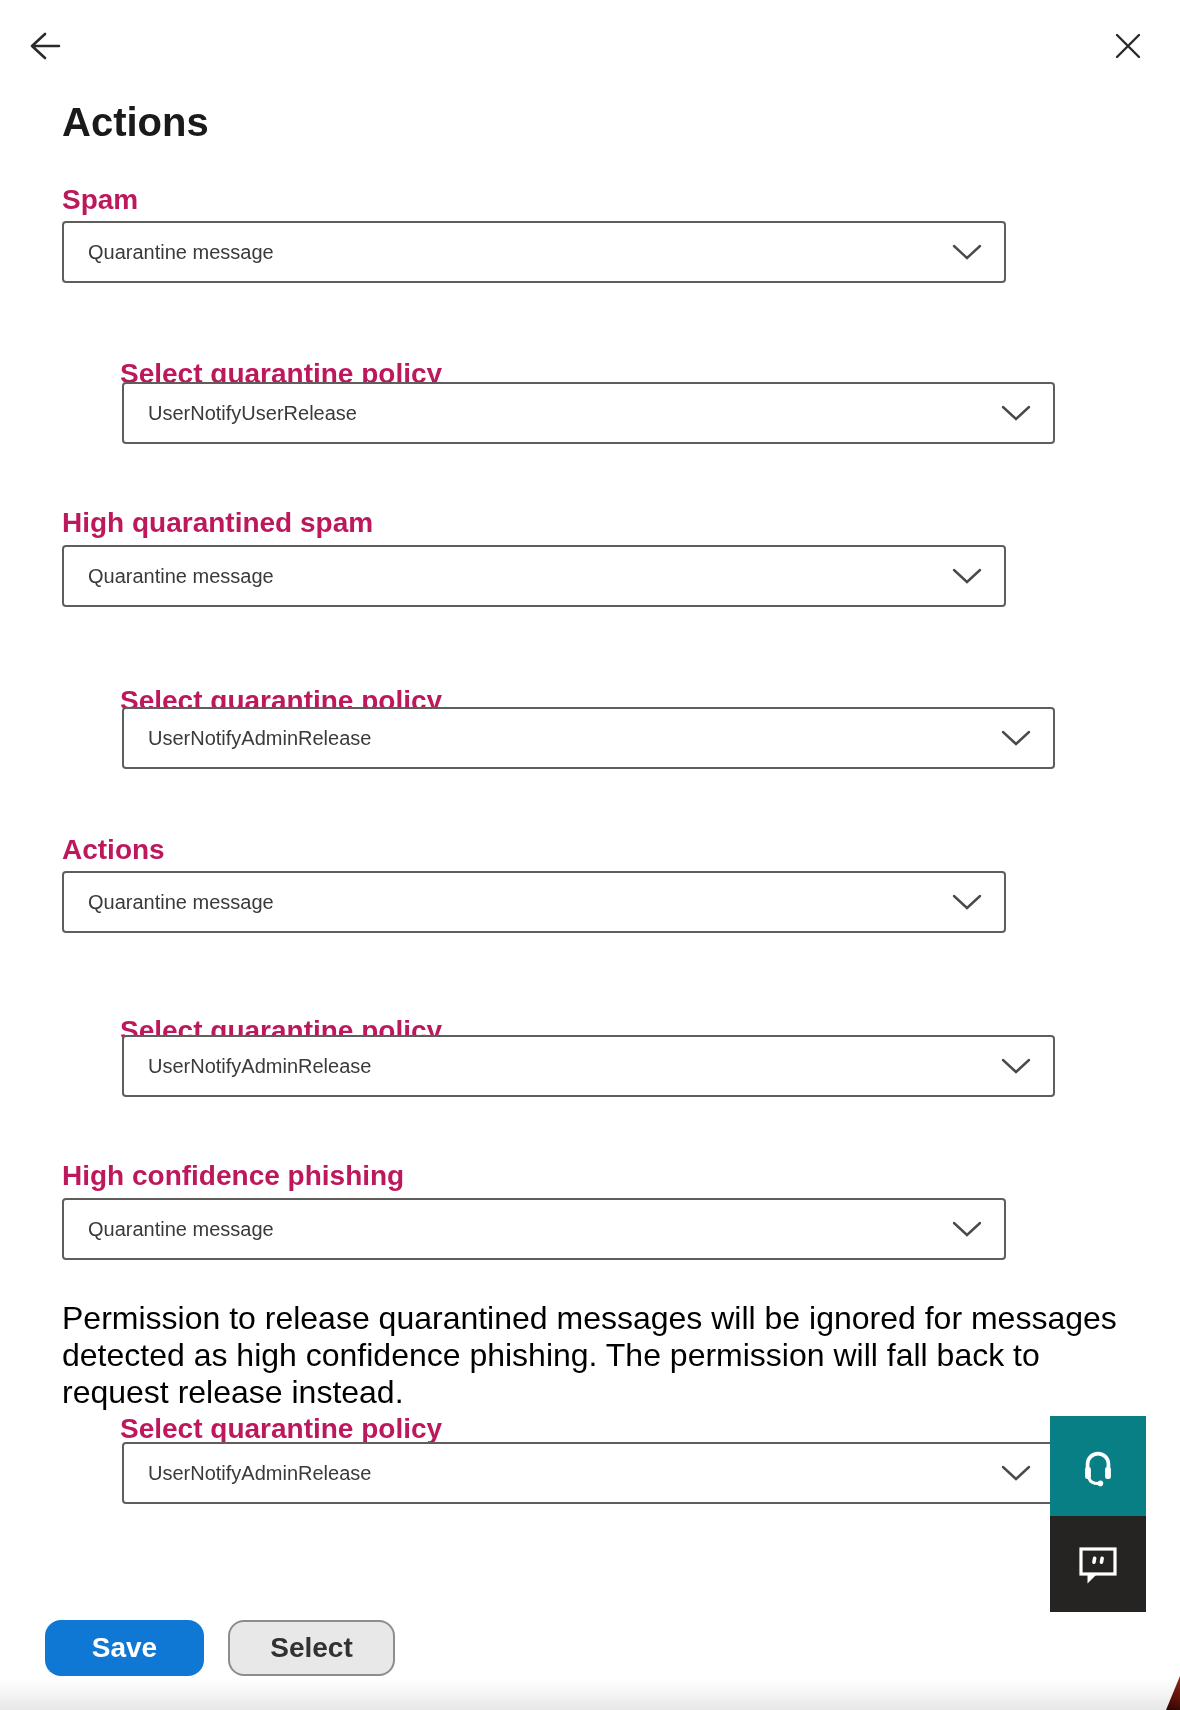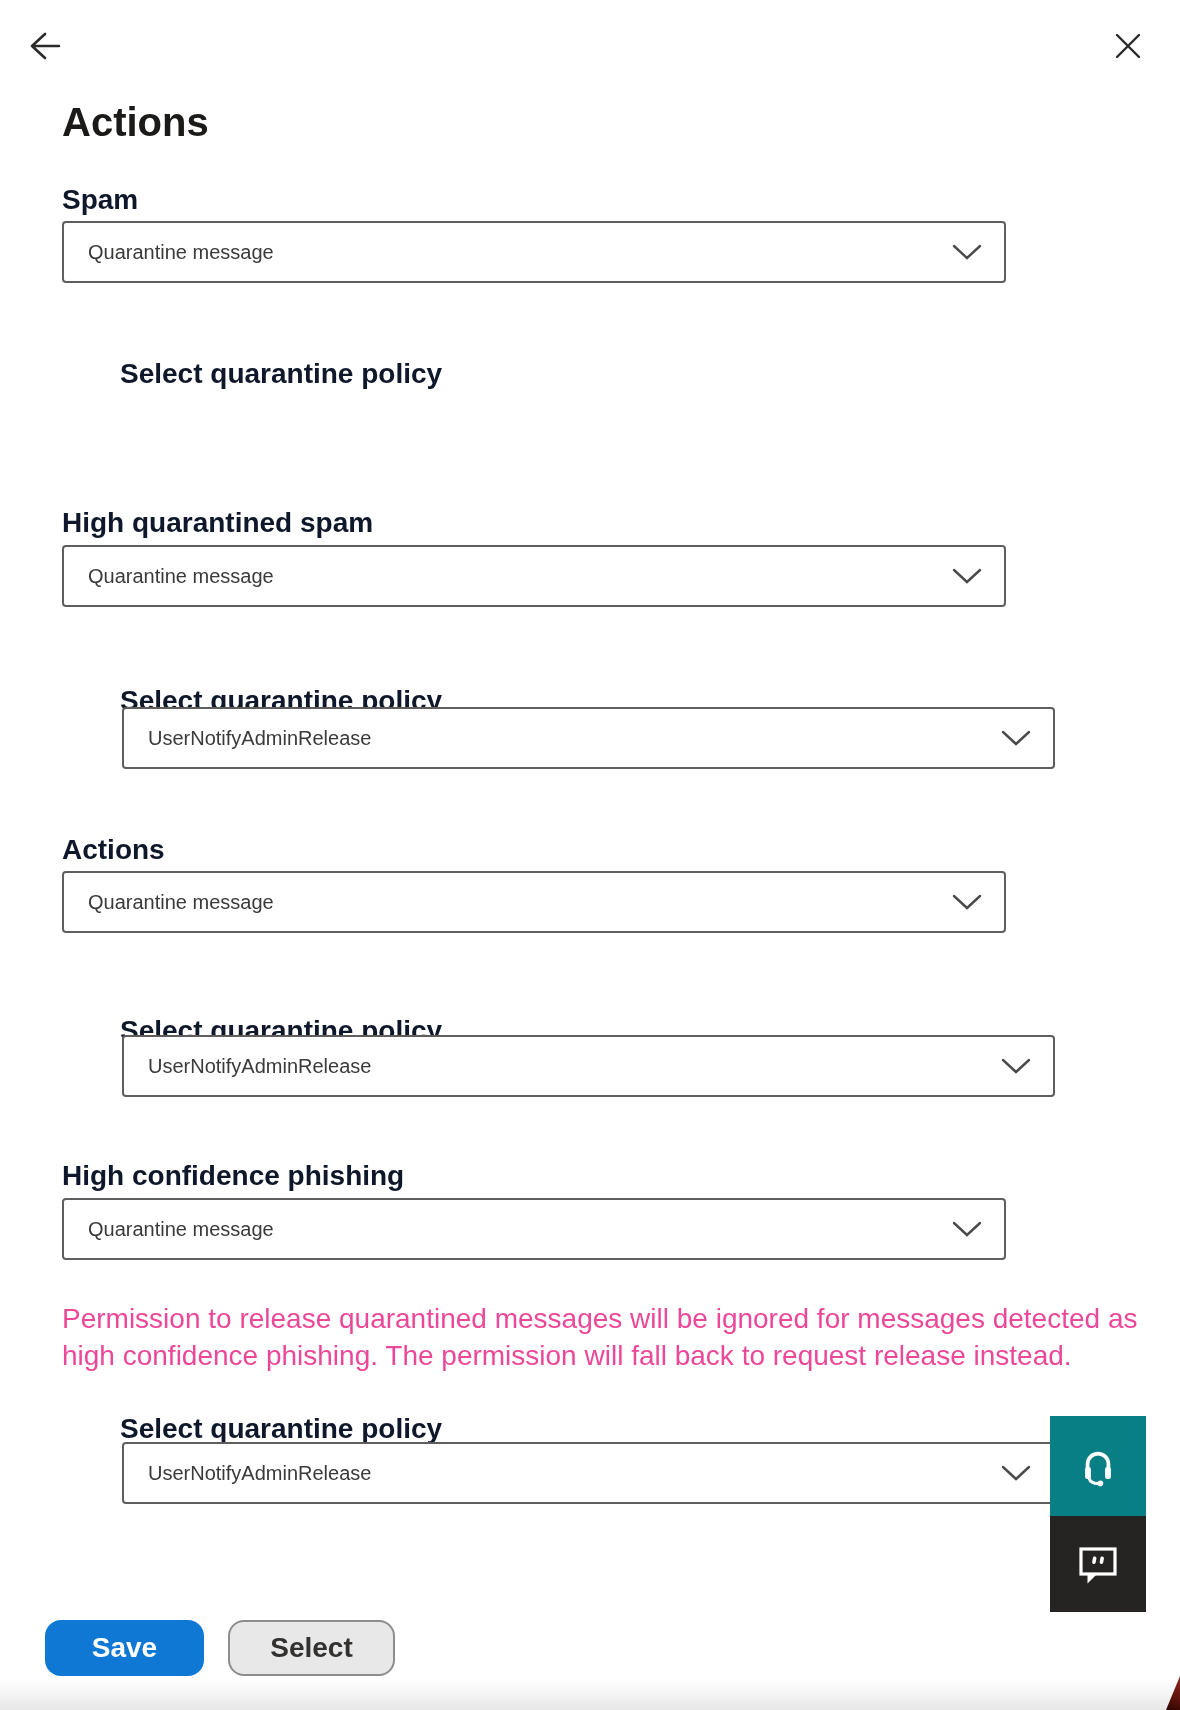--- a/index.html
+++ b/index.html
@@ -7,40 +7,40 @@
     position:relative;width:1180px;height:1710px;background:#ffffff;
     font-family:"Liberation Sans", sans-serif;color:#323130;overflow:hidden;
   }
   .icon-btn{position:absolute;background:none;border:none;padding:0;cursor:pointer;line-height:0;}
   #back-btn{left:24px;top:28px;}
   #close-btn{left:1112px;top:30px;}
   .page-title{
     position:absolute;left:62px;top:100px;font-size:40px;font-weight:700;color:#1b1a19;line-height:44px;
   }
   .field-label{
-    position:absolute;left:62px;font-size:28px;font-weight:600;color:#0f172a;line-height:34px;white-space:nowrap;
+    position:absolute;left:62px;font-size:28px;font-weight:600;color:#be185d;line-height:34px;white-space:nowrap;
   }
   .field-label.indent{left:120px;margin-top:16px;}
   .combobox{
     position:absolute;height:62px;border:2px solid #605e5c;border-radius:4px;background:#fff;
     box-sizing:border-box;display:flex;align-items:center;cursor:pointer;
   }
   .combobox .value{
     font-size:20px;font-weight:400;color:#3b3a39;padding-left:24px;white-space:nowrap;line-height:30px;
   }
   .combobox .chevron{position:absolute;right:22px;top:50%;margin-top:-8px;line-height:0;}
   .combobox.outer{left:62px;width:944px;}
   .combobox.inner{left:122px;width:933px;}
   #dd0{top:221px;} #dd1{top:382px;} #dd2{top:545px;} #dd3{top:707px;}
   #dd4{top:871px;} #dd5{top:1035px;} #dd6{top:1198px;} #dd7{top:1442px;}
   #lbl0{top:183px;} #lbl1{top:341px;} #lbl2{top:506px;} #lbl3{top:668px;}
   #lbl4{top:833px;} #lbl5{top:998px;} #lbl6{top:1159px;} #lbl7{top:1396px;}
   .note{
-    position:absolute;left:62px;top:1300px;width:1090px;font-size:28px;font-weight:400;
-    color:#ec4899;line-height:37px;
+    position:absolute;left:62px;top:1300px;width:1090px;font-size:32px;font-weight:400;
+    color:#000000;line-height:37px;
   }
   #bcl-label{top:1564px;z-index:1;}
   .footer{
     position:absolute;left:0;top:1590px;width:1180px;height:120px;z-index:5;
     background:linear-gradient(180deg,#ffffff 0%,#ffffff 74%,#f3f3f3 88%,#e7e7e7 100%);
   }
   .btn{
     position:absolute;top:30px;height:56px;border-radius:16px;font-family:"Liberation Sans",sans-serif;
     font-size:28px;font-weight:600;cursor:pointer;box-sizing:border-box;
   }
@@ -80,20 +80,28 @@
   <div class="combobox outer" id="dd0">
     <span class="value">Quarantine message</span>
     <span class="chevron">
       <svg width="30" height="17" viewBox="0 0 30 17">
           <path d="M2 2 L15 14 L28 2" fill="none" stroke="#4a4a48" stroke-width="2.4" stroke-linecap="round"></path>
         </svg>
     </span>
   </div>
 
   <div class="field-label indent" id="lbl1">Select quarantine policy</div>
+  <div class="combobox inner" id="dd1">
+    <span class="value">UserNotifyUserRelease</span>
+    <span class="chevron">
+      <svg width="30" height="17" viewBox="0 0 30 17">
+          <path d="M2 2 L15 14 L28 2" fill="none" stroke="#4a4a48" stroke-width="2.4" stroke-linecap="round"></path>
+        </svg>
+    </span>
+  </div>
 
   <div class="field-label" id="lbl2">High quarantined spam</div>
   <div class="combobox outer" id="dd2">
     <span class="value">Quarantine message</span>
     <span class="chevron">
       <svg width="30" height="17" viewBox="0 0 30 17">
           <path d="M2 2 L15 14 L28 2" fill="none" stroke="#4a4a48" stroke-width="2.4" stroke-linecap="round"></path>
         </svg>
     </span>
   </div>

